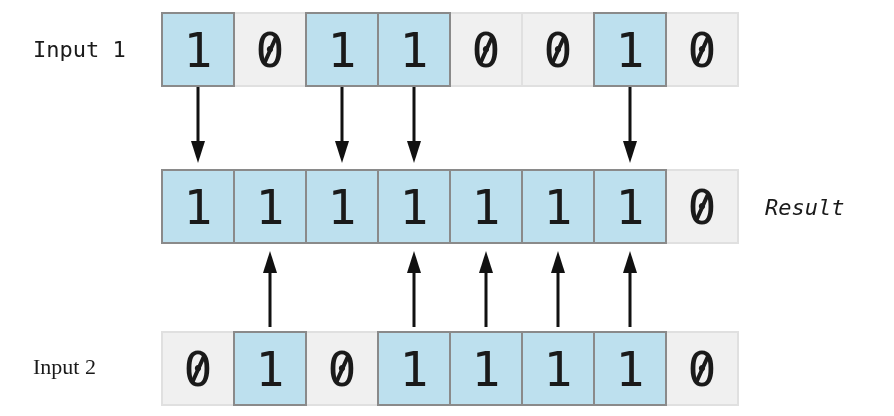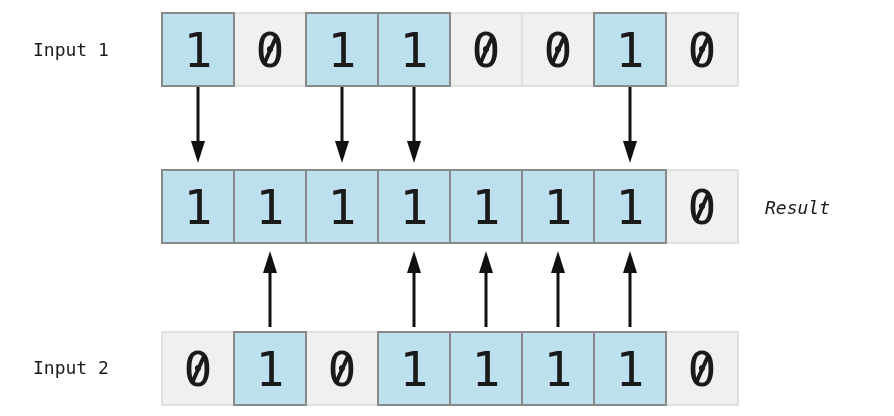--- a/index.html
+++ b/index.html
@@ -11,27 +11,27 @@
   .canvas {
     position: relative;
     width: 894px;
     height: 416px;
     background: #ffffff;
     overflow: hidden;
   }
   .row-label {
     position: absolute;
     transform: translateY(-50%);
-    font-size: 18px;
+    font-size: 22px;
     color: var(--text, #1a1a1a);
     white-space: pre;
   }
   .label-input1 { left: 33px; top: 49px; }
   .label-result { left: 765px; top: 207px; font-style: italic; }
-  .label-input2 { left: 33px; top: 367px; }
+  .label-input2 { left: 33px; top: 367px; font-family: Liberation Serif, serif; }
 
   .cells {
     position: absolute;
     left: 161px;
     display: flex;
   }
   .cells-input1 { top: 12px; }
   .cells-result { top: 169px; }
   .cells-input2 { top: 331px; }
 

